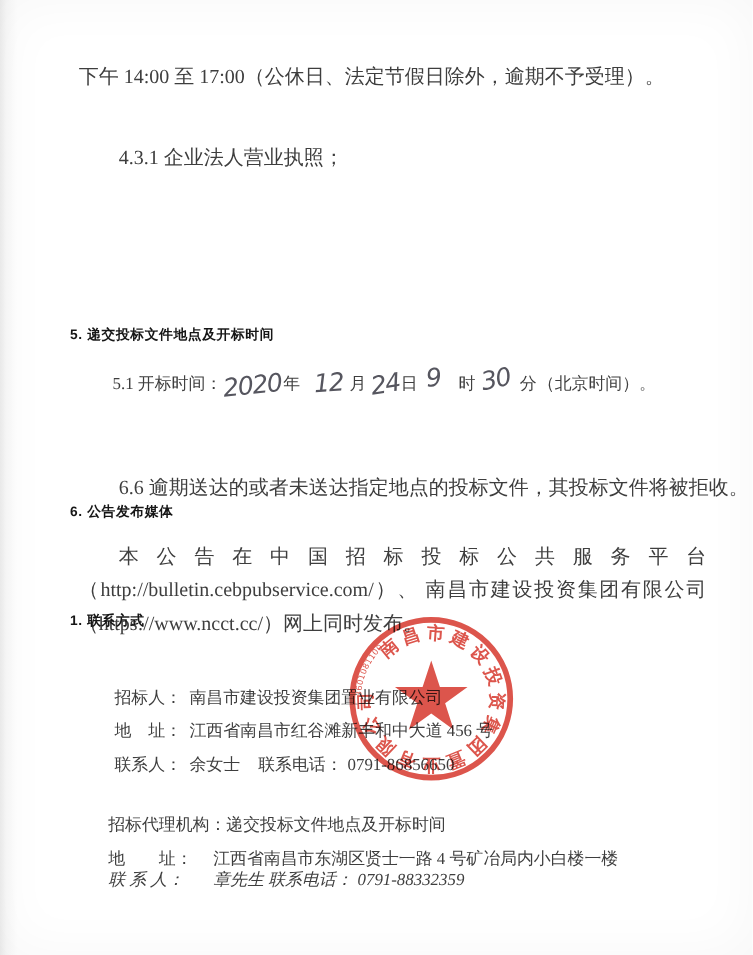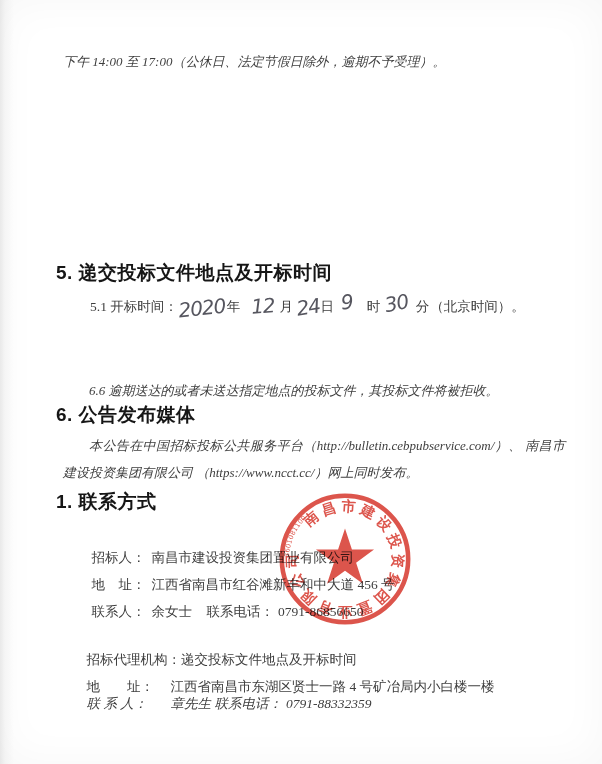--- a/index.html
+++ b/index.html
@@ -7,30 +7,29 @@
     position:relative;
     width:602px;height:764px;
     background:linear-gradient(90deg,#ededed 0px,#f8f8f8 5px,#ffffff 14px);
     box-shadow:inset 0 0 46px rgba(0,0,0,0.035);
     overflow:hidden;
     font-family:"Liberation Serif","DejaVu Serif",serif;
     color:#3e3e3e;
   }
   .para{
     position:absolute;left:63px;width:502px;
-    font-size:13px;line-height:23px;text-align:justify;
+    font-size:16px;line-height:23px;text-align:justify;
     color:#3e3e3e;
-    font-style:italic;
   }
   .single{text-align:left;white-space:nowrap;}
   .indent{text-indent:2em;}
   .heading{
     position:absolute;left:56px;
     font-family:"Liberation Sans","DejaVu Sans",sans-serif;
-    font-weight:bold;font-size:19px;color:#161616;
+    font-weight:bold;font-size:11px;color:#161616;
     white-space:nowrap;letter-spacing:0.5px;
   }
   .row{
     position:absolute;font-size:13.5px;color:#3e3e3e;white-space:pre;
   }
   .row .lbl{display:inline-block;}
   .w60{width:60px;}
   .w84{width:84px;}
   .w55{width:55px;}
   .w44{width:44px;}
@@ -63,20 +62,21 @@
   }
 </style>
 </head>
 <body>
 
 <div class="page">
 
   <div class="para single" style="top:50px;">下午 14:00 至 17:00（公休日、法定节假日除外，逾期不予受理）。</div>
 
 
+  <div class="para single" style="top:115px;text-indent:2em;">4.3.1  企业法人营业执照；</div>
 
 
 
   <div class="heading" style="top:260px;">5. 递交投标文件地点及开标时间</div>
 
   <div class="openline">
     <span style="margin-left:2em;">5.1 开标时间：</span><span class="hw hw-year">2020</span><span class="u-label">年</span><span class="hw hw-month">12</span><span class="u-label">月</span><span class="hw hw-day">24</span><span class="u-label">日</span><span class="hw hw-hour">9</span><span class="u-label" style="margin-left:6px;">时</span><span class="hw hw-minute">30</span><span class="u-label" style="margin-left:4px;">分</span><span>（北京时间）。</span>
   </div>
 
 

